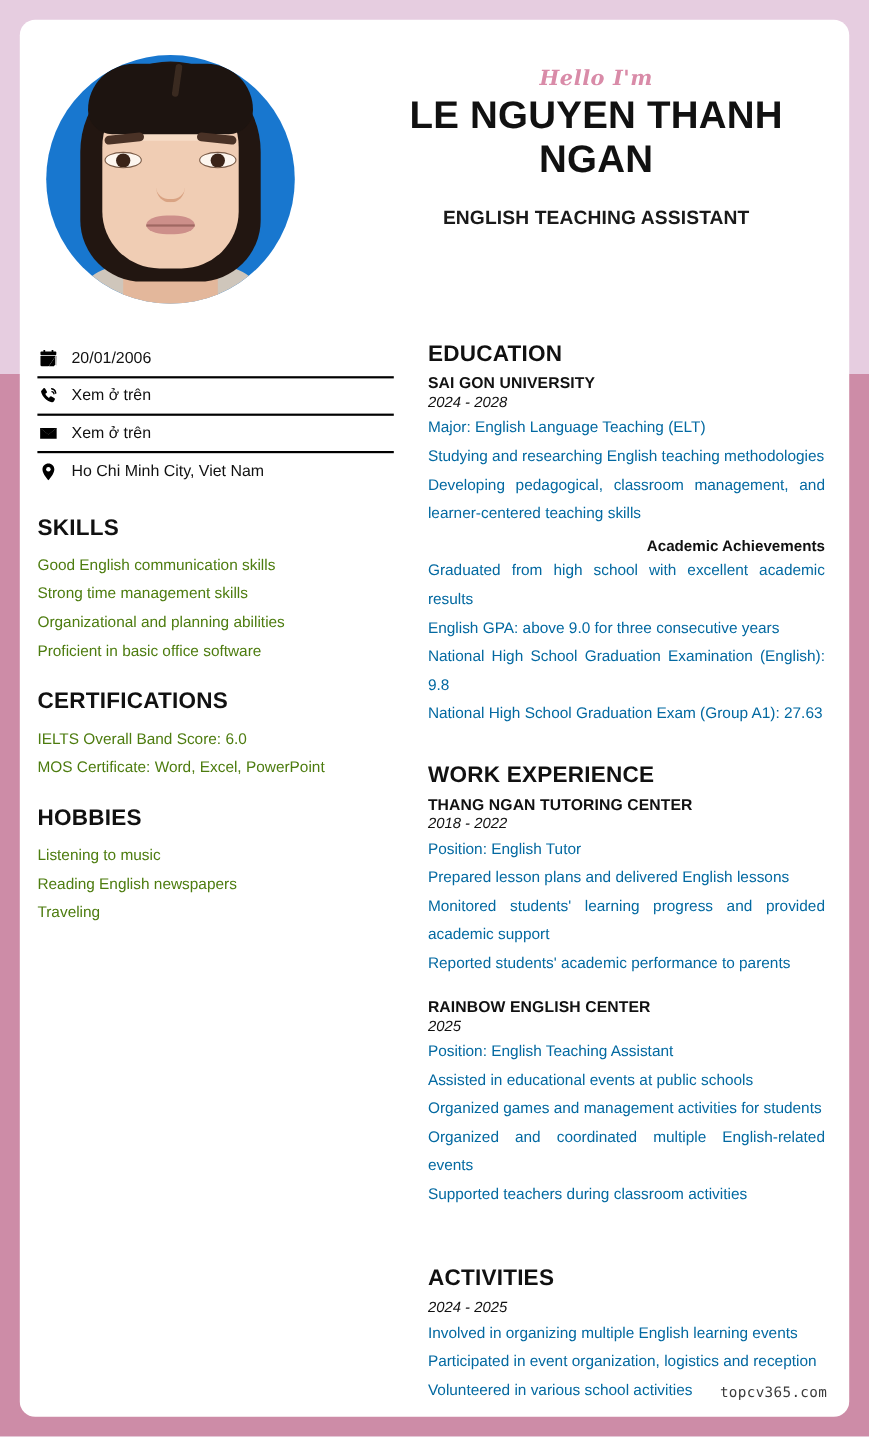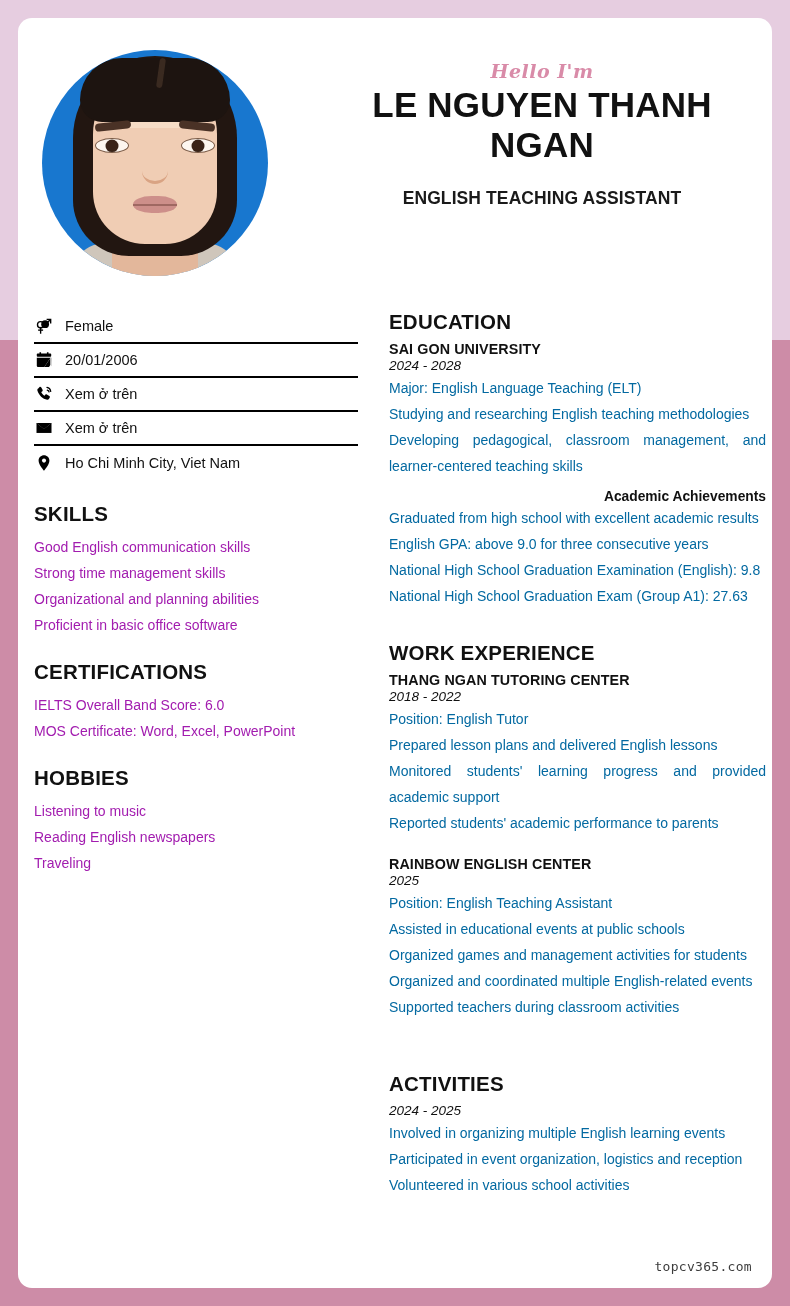--- a/index.html
+++ b/index.html
@@ -169,21 +169,21 @@
     display: flex;
   }
 
   #left-col {
     width: 354px;
     padding: 0 14px 0 16px;
     flex: 0 0 354px;
   }
   #right-col {
     flex: 1 1 auto;
-    padding: 0 6px 0 17px;
+    padding: 0 22px 0 17px;
   }
 
   
   #contact-list { margin-top: 0; }
   .contact-row {
     display: flex;
     align-items: center;
     height: 34px;
     border-bottom: 2px solid #000000;
     gap: 11px;
@@ -205,21 +205,21 @@
     font-size: 20.5px;
     font-weight: bold;
     color: #111111;
     letter-spacing: .2px;
     margin: 22px 0 8px 0;
   }
   #left-col .sec-title:first-of-type { margin-top: 24px; }
 
   .bullet {
     font-size: 14px;
-    color: #a21caf;
+    color: #4d7c0f;
     line-height: 26px;
   }
 
   
   .rsec { margin-bottom: 4px; }
   .rsec-title {
     font-size: 20.5px;
     font-weight: bold;
     color: #111111;
     letter-spacing: .2px;
@@ -306,32 +306,20 @@
       <div id="jobtitle">ENGLISH TEACHING ASSISTANT</div>
     </div>
   </div>
 
   <div id="columns">
 
     <div id="left-col">
 
       <div id="contact-list">
 
-        <div class="contact-row">
-          <span class="ci">
-            <svg width="18" height="18" viewBox="0 0 24 24" fill="#000">
-              <circle cx="13.5" cy="9.5" r="5.2"></circle>
-              <path d="M15.5 2.2h6.3v6.3h-1.9V5.4l-3.2 3.2-1.3-1.3 3.2-3.2h-3.1z"></path>
-              <path d="M6.6 13.2h1.8v9.1H6.6z"></path>
-              <path d="M4.2 16.6h6.6v1.8H4.2z"></path>
-              <circle cx="7.5" cy="10.4" r="4.2" fill="none" stroke="#000" stroke-width="1.8"></circle>
-            </svg>
-          </span>
-          <span class="ct">Female</span>
-        </div>
 
         <div class="contact-row">
           <span class="ci">
             <svg width="18" height="18" viewBox="0 0 24 24" fill="#000">
               <path d="M6 1.6h2.1v3H6zM15.9 1.6H18v3h-2.1z"></path>
               <rect x="2.4" y="3.4" width="19.2" height="4.4" rx="1.1"></rect>
               <path d="M2.4 8.9h19.2v10.8a1.6 1.6 0 0 1-1.6 1.6H4a1.6 1.6 0 0 1-1.6-1.6z"></path>
               <path d="M21.2 8.2 11.6 22.5h8.6a1.7 1.7 0 0 0 1.7-1.7z" fill="#fff"></path>
               <path d="M20.4 9.6 12.5 21.3h6.2l1.7-2.6z"></path>
             </svg>

